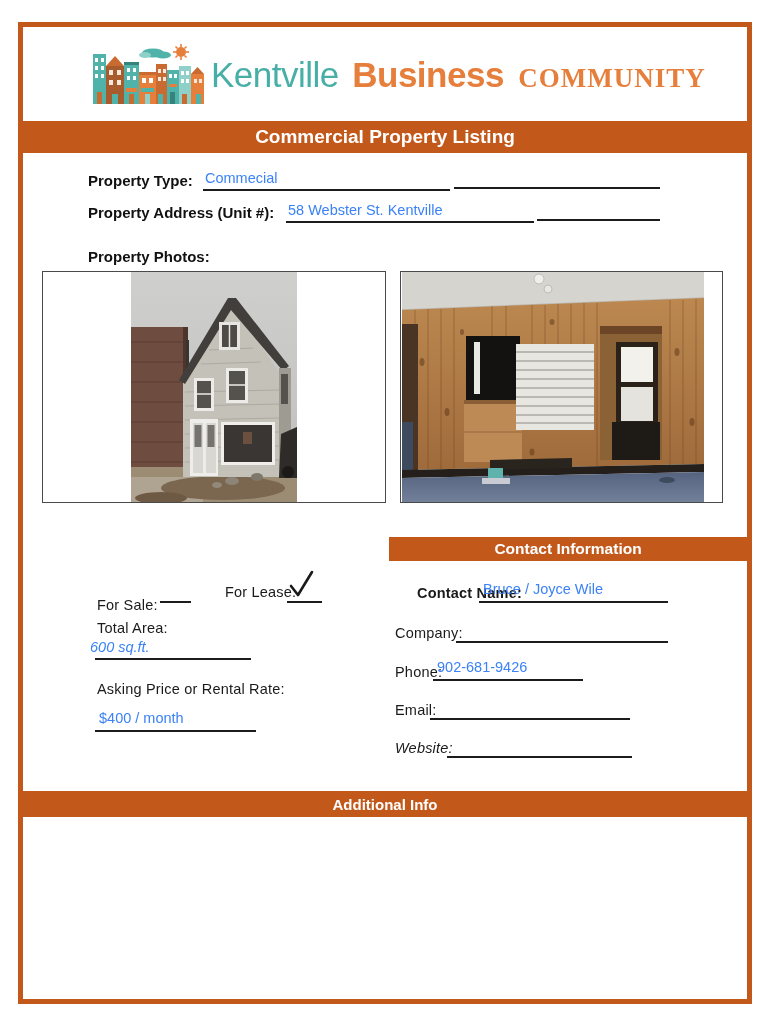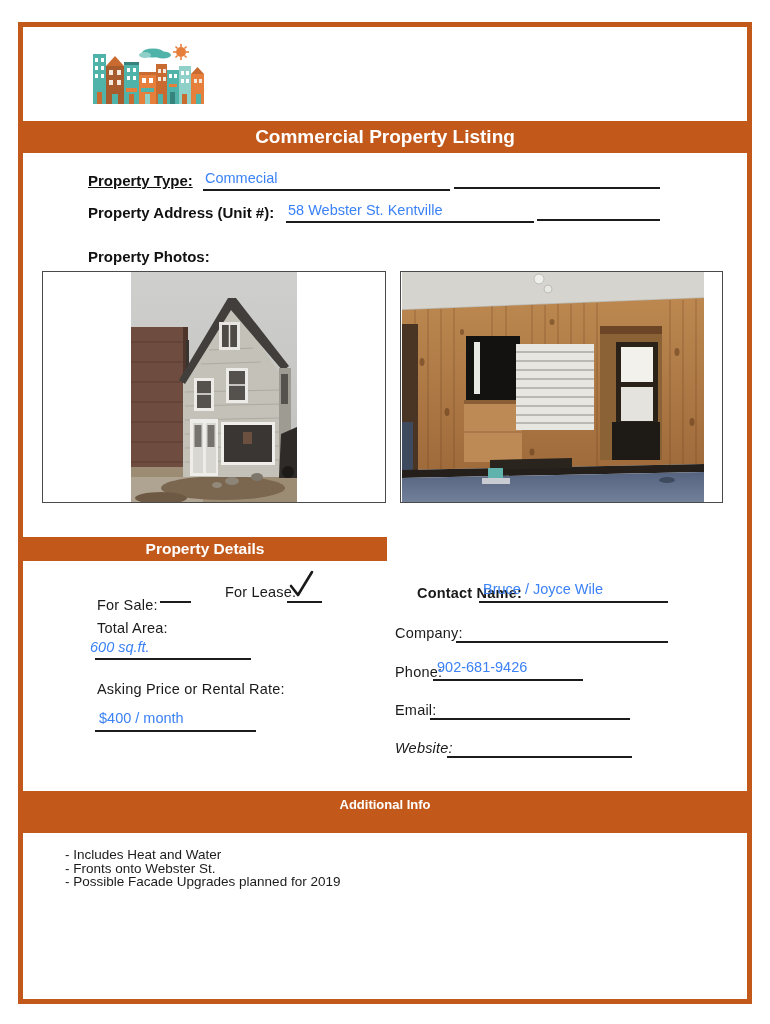--- a/index.html
+++ b/index.html
@@ -16,21 +16,21 @@
   .wordmark{white-space:nowrap;margin-left:4px;}
   .wm-kentville{font-size:35px;color:#48AFA7;letter-spacing:-0.5px;}
   .wm-business{font-size:35px;font-weight:bold;color:#E67E3C;margin-left:9px;letter-spacing:-0.5px;}
   .wm-community{font-family:"Liberation Serif",serif;font-size:27px;font-weight:600;color:#E67E3C;margin-left:10px;letter-spacing:1px;}
 
   
   .banner{background:#C2591B;color:#ffffff;font-weight:bold;text-align:center;}
   #title-banner{left:18px;top:121px;width:734px;height:32px;line-height:32px;font-size:19px;}
   #pd-banner{left:23px;top:537px;width:364px;height:24px;line-height:24px;font-size:15.5px;}
   #ci-banner{left:389px;top:537px;width:358px;height:24px;line-height:24px;font-size:15.5px;}
-  #ai-banner{left:23px;top:791px;width:724px;height:42px;line-height:27px;font-size:13px;}
+  #ai-banner{left:23px;top:791px;width:724px;height:26px;line-height:27px;font-size:15px;}
 
   .flabel{font-weight:bold;font-size:15px;color:#111;}
   .fvalue{font-size:14.5px;color:#3b82f6;}
   .uline{position:absolute;height:1.5px;background:#1c1c1c;}
 
   .dlabel{font-size:14.5px;color:#1a1a1a;letter-spacing:0.2px;}
 
   
   .photo-box{border:1px solid #4a4a4a;box-sizing:border-box;background:#fff;}
   #photo-box-left{left:42px;top:271px;width:344px;height:232px;}
@@ -115,25 +115,30 @@
         <rect x="93" y="27" width="3" height="4" fill="#fff"></rect>
       <rect x="88" y="35" width="3" height="4" fill="#fff"></rect>
         <rect x="93" y="35" width="3" height="4" fill="#fff"></rect>
       <rect x="89" y="50" width="5" height="10" fill="#C96A31"></rect>
       <rect x="98" y="30" width="13" height="30" fill="#E67E3C"></rect>
       <polygon points="98,30 104.5,23 111,30" fill="#C96A31"></polygon>
       <rect x="101" y="35" width="3" height="4" fill="#F4E9DC"></rect>
         <rect x="106" y="35" width="3" height="4" fill="#F4E9DC"></rect>
       <rect x="103" y="50" width="5" height="10" fill="#4FB3AA"></rect>
     </svg>
+    <span class="wordmark">
+      <span class="wm-kentville">Kentville</span>
+      <span class="wm-business">Business</span>
+      <span class="wm-community">COMMUNITY</span>
+    </span>
   </div>
 
   <div id="title-banner" class="abs banner">Commercial Property Listing</div>
 
-  <span class="abs flabel" style="left:88px;top:172px;text-decoration:underline;">Property Type:</span>
+  <span class="abs flabel" style="left:88px;top:172px;">Property Type:</span>
   <span class="abs fvalue" style="left:205px;top:170px;">Commecial</span>
   <div class="uline" style="left:203px;top:189px;width:247px;"></div>
   <div class="uline" style="left:454px;top:187px;width:206px;"></div>
 
   <span class="abs flabel" style="left:88px;top:204px;">Property Address (Unit #):</span>
   <span class="abs fvalue" style="left:288px;top:202px;">58 Webster St. Kentville</span>
   <div class="uline" style="left:286px;top:221px;width:248px;"></div>
   <div class="uline" style="left:537px;top:219px;width:123px;"></div>
 
   <span class="abs flabel" style="left:88px;top:248px;">Property Photos:</span>
@@ -291,21 +296,21 @@
       <polygon points="0,198 302,192 302,200 0,206" fill="#241F1A"></polygon>
       <polygon points="88,188 170,186 170,196 88,198" fill="#2A241E"></polygon>
 
       <polygon points="0,206 302,200 302,230 0,230" fill="url(#floor)"></polygon>
       <rect x="86" y="196" width="15" height="10" fill="#5FB3AC"></rect>
       <rect x="80" y="206" width="28" height="6" fill="#C8CCD2"></rect>
       <ellipse cx="265" cy="208" rx="8" ry="3" fill="#3E4A5E"></ellipse>
     </svg>
   </div>
 
-  <div id="pd-banner" class="abs banner">Property Details</div>
+  <div id="ci-banner" class="abs banner">Contact Information</div>
 
   <span class="abs dlabel" style="left:97px;top:597px;">For Sale:</span>
   <div class="uline" style="left:160px;top:601px;width:31px;"></div>
 
   <span class="abs dlabel" style="left:225px;top:584px;">For Lease:</span>
   <svg class="abs" style="left:287px;top:569px;" width="28" height="28" viewBox="0 0 28 28">
     <polyline points="4,17 11,26 25,3" fill="none" stroke="#1a1a1a" stroke-width="2.6" stroke-linecap="round" stroke-linejoin="round"></polyline>
   </svg>
   <div class="uline" style="left:287px;top:601px;width:35px;"></div>
 
@@ -331,19 +336,14 @@
 
   <span class="abs dlabel" style="left:395px;top:702px;">Email:</span>
   <span class="abs fvalue" style="left:434px;top:699px;"></span>
   <div class="uline" style="left:430px;top:718px;width:200px;"></div>
 
   <span class="abs dlabel" style="left:395px;top:740px;font-style:italic;">Website:</span>
   <span class="abs fvalue" style="left:451px;top:737px;"></span>
   <div class="uline" style="left:447px;top:756px;width:185px;"></div>
 
   <div id="ai-banner" class="abs banner">Additional Info</div>
-  <div id="ai-text" class="abs">
-    <div>- Includes Heat and Water</div>
-    <div>- Fronts onto Webster St.</div>
-    <div>- Possible Facade Upgrades planned for 2019</div>
-  </div>
 
 </div>
 
 </body></html>

